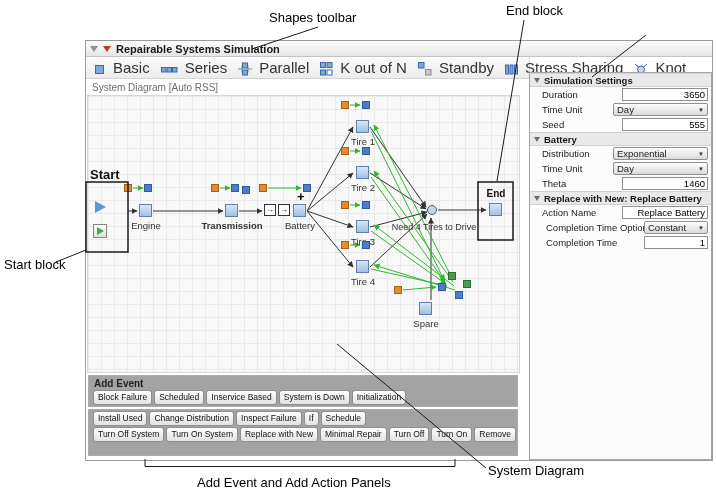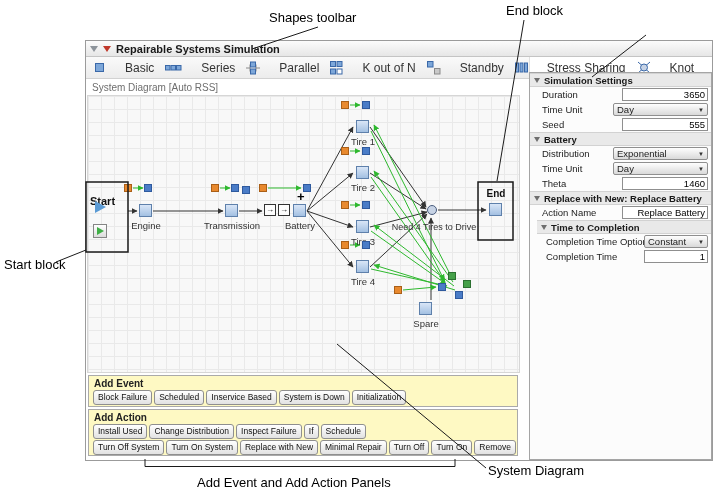--- a/index.html
+++ b/index.html
@@ -6,21 +6,21 @@
 html,body{width:716px;height:492px;background:#fff;font-family:"Liberation Sans",sans-serif;}
 #root{position:relative;width:716px;height:492px;background:#fff;overflow:hidden;}
 
 
 .window{position:absolute;left:85px;top:40px;width:628px;height:421px;background:#fff;border:1px solid #9b9b9b;}
 .titlebar{position:absolute;left:86px;top:41px;width:626px;height:16px;background:linear-gradient(#fcfcfc,#e6e6e6);border-bottom:1px solid #c4c4c4;display:flex;align-items:center;gap:5px;padding:0 4px;z-index:2;}
 .titlebar .title{font-size:11px;font-weight:bold;color:#1a1a1a;}
 .disc-tri{width:0;height:0;border-left:4px solid transparent;border-right:4px solid transparent;border-top:6px solid #8d949b;}
 .red-tri{width:0;height:0;border-left:4px solid transparent;border-right:4px solid transparent;border-top:6px solid #c0392b;}
 .toolbar{position:absolute;left:86px;top:57px;width:444px;height:22px;background:linear-gradient(#fafafa,#ececec);border-bottom:1px solid #d2d2d2;border-right:1px solid #e0e0e0;display:flex;align-items:center;gap:11px;padding:0 7px;z-index:2;}
-.tbtn{display:flex;align-items:center;gap:19px;font-size:12px;color:#333;white-space:nowrap;}
+.tbtn{display:flex;align-items:flex-end;gap:7px;font-size:15px;color:#333;white-space:nowrap;}
 .ticon{display:inline-flex;align-items:center;}
 .diagram-title{position:absolute;left:92px;top:82px;font-size:10px;color:#6e6e6e;z-index:2;}
 
 
 .canvas{position:absolute;left:87px;top:95px;width:433px;height:278px;background-color:#f8f8f8;
  background-image:linear-gradient(#e9e9e9 1px,transparent 1px),linear-gradient(90deg,#e9e9e9 1px,transparent 1px);
  background-size:13px 13px;border:1px solid #d6d6d6;z-index:1;}
 
 
 .dlines{position:absolute;left:0;top:0;width:716px;height:492px;z-index:3;pointer-events:none;}
@@ -28,27 +28,27 @@
 .dlayer > *{pointer-events:auto;}
 .block{position:absolute;width:13px;height:13px;background:linear-gradient(#d9e6f7,#a3c0e2);border:1px solid #5e80ab;}
 .blabel{position:absolute;width:90px;text-align:center;font-size:9.5px;color:#333;}
 .blabel.bold{font-weight:bold;font-size:10px;color:#111;}
 .mini{position:absolute;width:8px;height:8px;}
 .mini.orange{background:#e8892e;border:1px solid #aa5f17;}
 .mini.blue{background:#4a7cc7;border:1px solid #2f5a9e;}
 .mini.green{background:#45a049;border:1px solid #2c7031;}
 .gate{position:absolute;width:12px;height:12px;background:#fdfdfd;border:1px solid #333;font-size:8px;line-height:10px;text-align:center;color:#000;font-weight:bold;}
 .plus{position:absolute;font-size:13px;font-weight:bold;color:#000;line-height:10px;}
-.start-label{position:absolute;left:90px;top:195px;width:36px;font-size:11px;font-weight:bold;color:#111;}
+.start-label{position:absolute;left:90px;top:167px;width:36px;font-size:13px;font-weight:bold;color:#111;}
 .play-tri{position:absolute;left:95px;top:201px;width:0;height:0;border-top:6px solid transparent;border-bottom:6px solid transparent;border-left:11px solid #5b9bd5;}
 .run-btn{position:absolute;left:93px;top:224px;width:14px;height:14px;border:1px solid #858585;background:linear-gradient(#fff,#dcdcdc);display:flex;align-items:center;justify-content:center;}
 .run-tri{width:0;height:0;border-top:4px solid transparent;border-bottom:4px solid transparent;border-left:7px solid #3faf46;}
 
 
-.panel{position:absolute;background:#fef9c3;border:1px solid #aaa;z-index:2;overflow:hidden;}
+.panel{position:absolute;background:#a3a3a3;border:1px solid #aaa;z-index:2;overflow:hidden;}
 .panel-event{left:88px;top:375px;width:430px;height:32px;}
 .panel-action{left:88px;top:409px;width:430px;height:47px;}
 .ptitle{font-size:10px;font-weight:bold;color:#222;padding:2px 0 0 5px;}
 .btnrow{display:flex;align-items:flex-start;padding:1px 2px 0 3px;white-space:nowrap;}
 .sbtn{display:inline-block;margin:0 1px;padding:1px 4px 2px;font-size:8.5px;color:#111;background:linear-gradient(#fff,#e2e2e2);border:1px solid #8f8f8f;border-radius:3px;font-family:inherit;white-space:nowrap;}
 
 
 .config{position:absolute;left:529px;top:72px;width:183px;height:388px;background:#fcfcfc;border:1px solid #a5a5a5;z-index:2;}
 .cfg-title{height:16px;background:linear-gradient(#f6f6f6,#dedede);border-bottom:1px solid #bbb;display:flex;align-items:center;gap:4px;padding:0 4px;font-size:10.5px;font-weight:bold;color:#1a1a1a;}
 .cfg-sec{height:14px;background:#e9e9e9;border-top:1px solid #d2d2d2;border-bottom:1px solid #d2d2d2;display:flex;align-items:center;gap:4px;padding:0 4px;font-size:9.5px;font-weight:bold;color:#1a1a1a;white-space:nowrap;overflow:hidden;}
@@ -165,21 +165,20 @@
     <div class="btnrow">
         <button class="sbtn">Block Failure</button>
         <button class="sbtn">Scheduled</button>
         <button class="sbtn">Inservice Based</button>
         <button class="sbtn">System is Down</button>
         <button class="sbtn">Initialization</button>
       </div>
   </div>
 
   <div class="panel panel-action">
-    <div class="ptitle">Add Action</div>
     <div class="btnrow">
         <button class="sbtn">Install Used</button>
         <button class="sbtn">Change Distribution</button>
         <button class="sbtn">Inspect Failure</button>
         <button class="sbtn">If</button>
         <button class="sbtn">Schedule</button>
       </div>
     <div class="btnrow">
         <button class="sbtn">Turn Off System</button>
         <button class="sbtn">Turn On System</button>
@@ -235,24 +234,20 @@
           <span class="lbl">Theta</span>
           <input class="cfg-input" type="text" value="1460" style="">
         </div>
         <div class="cfg-sec">
           <span class="tri"></span>
           <span>Replace with New: Replace Battery</span>
         </div>
         <div class="cfg-row">
           <span class="lbl">Action Name</span>
           <input class="cfg-input" type="text" value="Replace Battery" style="">
-        </div>
-        <div class="cfg-sec indent">
-          <span class="tri"></span>
-          <span>Time to Completion</span>
         </div>
         <div class="cfg-row indent">
           <span class="lbl">Completion Time Options</span>
           <div class="cfg-select">
             <span class="val">Constant</span>
             <span class="arr">▼</span>
           </div>
         </div>
         <div class="cfg-row indent">
           <span class="lbl">Completion Time</span>
@@ -304,21 +299,21 @@
 
   <div class="dlayer">
     <div class="start-label">Start</div>
     <div class="play-tri"></div>
     <div class="run-btn">
       <span class="run-tri"></span>
     </div>
   <div class="block" style="left: 139px; top: 204px;"></div>
       <div class="blabel" style="left: 101px; top: 220px;">Engine</div>
       <div class="block" style="left: 225px; top: 204px;"></div>
-      <div class="blabel" style="left: 187px; top: 220px;">Transmission</div>
+      <div class="blabel" style="left: 187px; top: 220px; font-weight: bold;">Transmission</div>
       <div class="block" style="left: 293px; top: 204px;"></div>
       <div class="blabel" style="left: 255px; top: 220px;">Battery</div>
       <div class="block" style="left: 356px; top: 120px;"></div>
       <div class="blabel" style="left: 318px; top: 136px;">Tire 1</div>
       <div class="block" style="left: 356px; top: 166px;"></div>
       <div class="blabel" style="left: 318px; top: 182px;">Tire 2</div>
       <div class="block" style="left: 356px; top: 220px;"></div>
       <div class="blabel" style="left: 318px; top: 236px;">Tire 3</div>
       <div class="block" style="left: 356px; top: 260px;"></div>
       <div class="blabel" style="left: 318px; top: 276px;">Tire 4</div>

